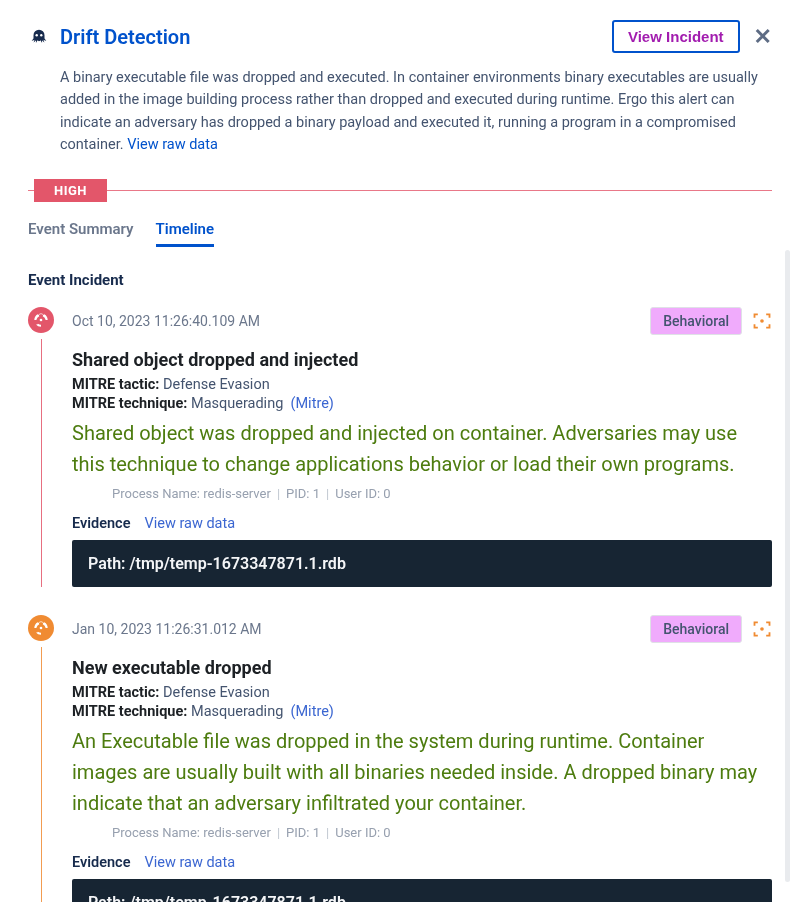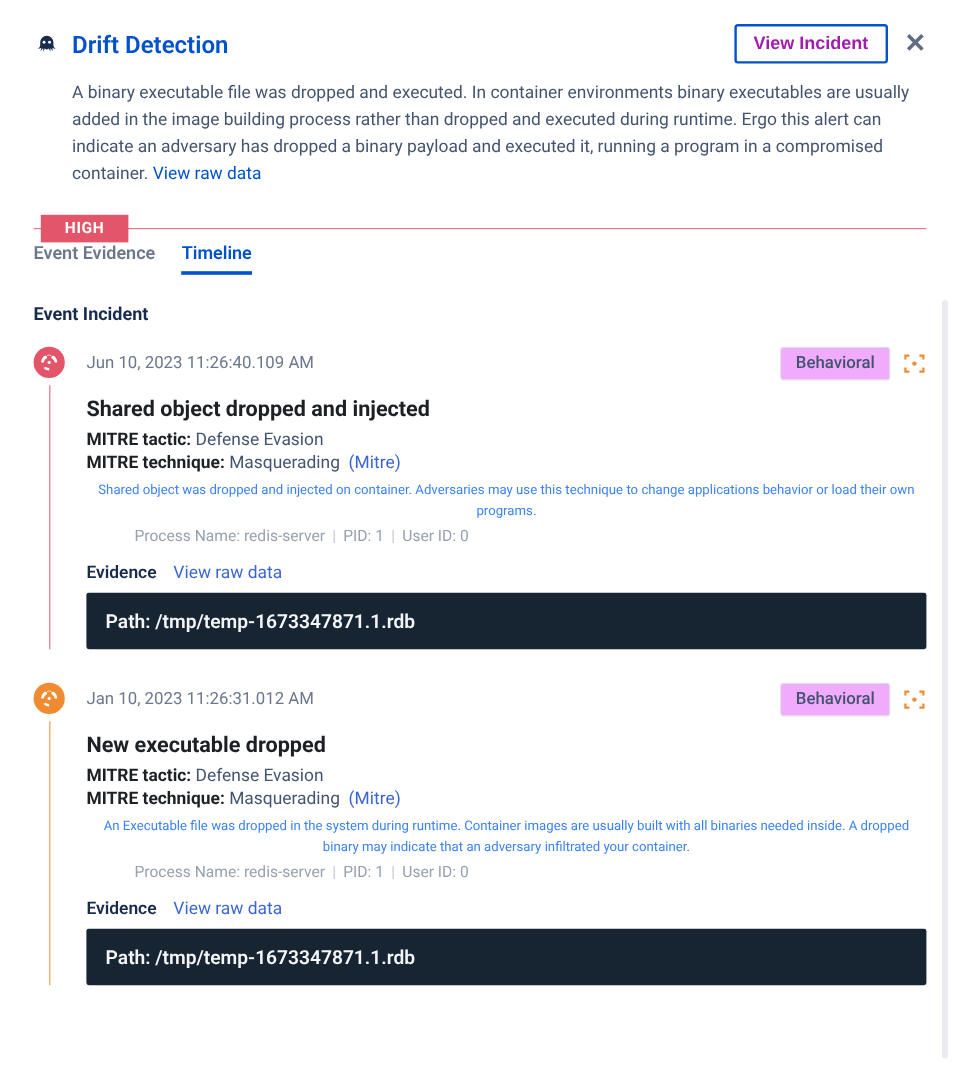--- a/index.html
+++ b/index.html
@@ -62,20 +62,21 @@
     font-size: 14.5px;
     line-height: 1.55;
     margin-bottom: 22px;
   }
   .description .link {
     color: #0052CC;
     cursor: pointer;
   }
   .severity-row {
     position: relative;
+    margin-bottom: 18px;
   }
   .severity-line {
     position: absolute;
     left: 0; right: 0;
     top: 50%;
     height: 1px;
     background: #E3566A;
     opacity: .8;
   }
   .severity-badge {
@@ -175,26 +176,25 @@
     margin-bottom: 6px;
   }
   .mitre-line {
     font-size: 14.5px;
     margin-bottom: 2px;
     color: #44546F;
   }
   .mitre-line b { color: #1D2125; font-weight: 700; }
   .mitre-link { color: #3B66D1; cursor: pointer; }
   .event-desc {
-    color: #3b82f6;
-    font-size: 11px;
+    color: #4d7c0f;
+    font-size: 20px;
     line-height: 1.55;
     margin-top: 6px;
     margin-bottom: 6px;
-    text-align: center;
   }
   .proc-line {
     color: #97A0AF;
     font-size: 13px;
     margin-bottom: 14px;
     margin-left: 40px;
   }
   .proc-line .sep { color: #C1C7D0; margin: 0 6px; }
   .evidence-row {
     display: flex;
@@ -244,39 +244,39 @@
   <span>A binary executable file was dropped and executed. In container environments binary executables are usually added in the image building process rather than dropped and executed during runtime. Ergo this alert can indicate an adversary has dropped a binary payload and executed it, running a program in a compromised container.</span>
   <span class="link">View raw data</span>
 </div>
 
 <div class="severity-row">
   <div class="severity-line"></div>
   <div class="severity-badge">HIGH</div>
 </div>
 
 <div class="tabs">
-  <div class="tab">Event Evidence</div>
+  <div class="tab">Event Summary</div>
   <div class="tab active">Timeline</div>
 </div>
 
 <div class="section-heading">Event Incident</div>
 
 <div class="timeline-item">
   <div class="timeline-gutter">
     <div class="node-icon node-red">
       <svg viewBox="0 0 24 24" fill="currentColor">
           <circle cx="12" cy="12" r="2"></circle>
           <path d="M12 2a3 3 0 0 1 3 3 3 3 0 0 1-.4 1.5A8 8 0 0 1 19 12h3a10 10 0 0 0-5-8.7A3 3 0 0 1 12 2zM4.4 18.7A10 10 0 0 0 12 22v-3a8 8 0 0 1-4.6-1.5 3 3 0 0 1-3 1.2zM2 12h3a8 8 0 0 1 4.4-5.5A3 3 0 0 1 9 5a3 3 0 0 1 3-3 3 3 0 0 1-5 1.3A10 10 0 0 0 2 12z"></path>
         </svg>
     </div>
     <div class="vline vline-red"></div>
   </div>
   <div class="item-body">
     <div class="item-top">
-      <div class="timestamp">Jun 10, 2023 11:26:40.109 AM</div>
+      <div class="timestamp">Oct 10, 2023 11:26:40.109 AM</div>
       <div class="top-right">
         <div class="behavioral-badge">Behavioral</div>
         <svg class="focus-icon" viewBox="0 0 24 24" fill="none" stroke="currentColor" stroke-width="2.2">
           <path d="M3 8V4h4M21 8V4h-4M3 16v4h4M21 16v4h-4"></path>
             <circle cx="12" cy="12" r="2.2" fill="currentColor" stroke="none"></circle>
         </svg>
       </div>
     </div>
     <div class="event-title">Shared object dropped and injected</div>
     <div class="mitre-line"><b>MITRE tactic:</b> <span>Defense Evasion</span></div>

